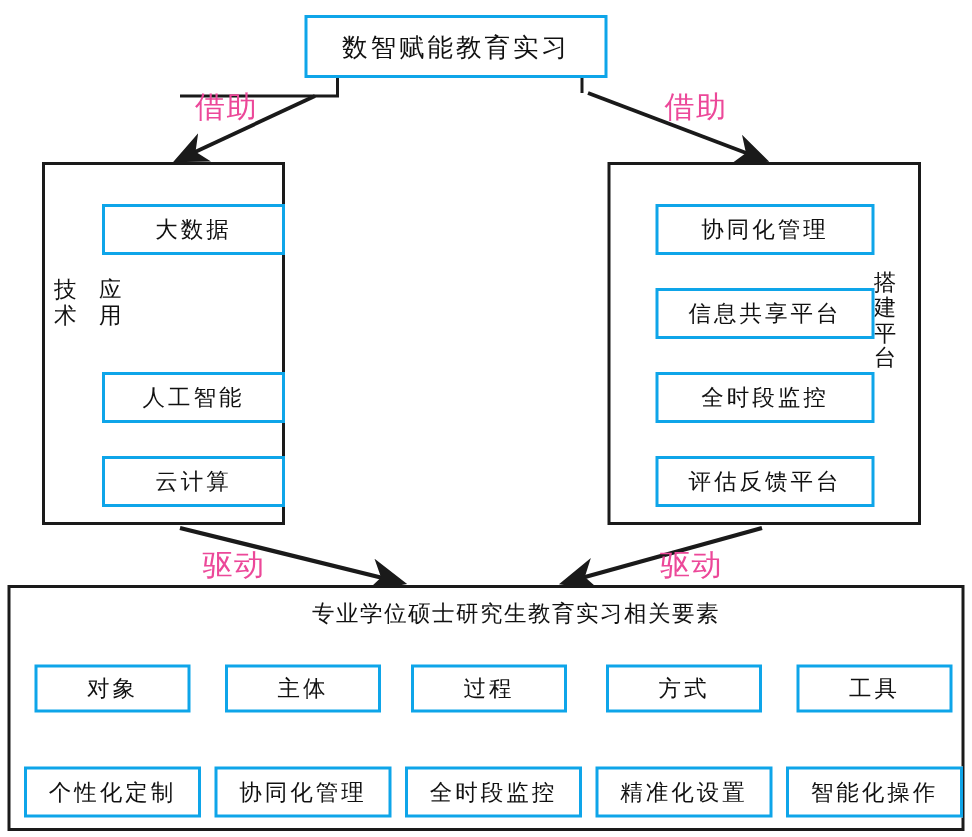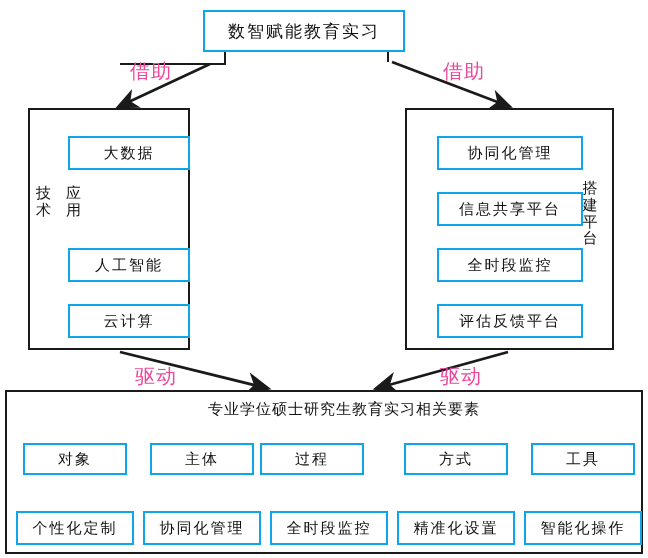--- a/index.html
+++ b/index.html
@@ -206,21 +206,21 @@
   <div class="box plat-item" style="top:136px;">协同化管理</div>
   <div class="box plat-item" style="top:192px;">信息共享平台</div>
   <div class="box plat-item" style="top:248px;">全时段监控</div>
   <div class="box plat-item" style="top:304px;text-align:center;">评估反馈平台</div>
 
   <div class="bottom-panel"></div>
   <div class="bottom-title">专业学位硕士研究生教育实习相关要素</div>
 
   <div class="box elem-box" style="left:23px;">对象</div>
   <div class="box elem-box" style="left:150px;">主体</div>
-  <div class="box elem-box" style="left:260px;">过程</div>
+  <div class="box elem-box" style="left:274px;">过程</div>
   <div class="box elem-box" style="left:404px;">方式</div>
   <div class="box elem-box" style="left:531px;text-align:center;">工具</div>
 
   <div class="box out-box" style="left:16px;">个性化定制</div>
   <div class="box out-box" style="left:143px;">协同化管理</div>
   <div class="box out-box" style="left:270px;">全时段监控</div>
   <div class="box out-box" style="left:397px;">精准化设置</div>
   <div class="box out-box" style="left:524px;">智能化操作</div>
 
 </div>

